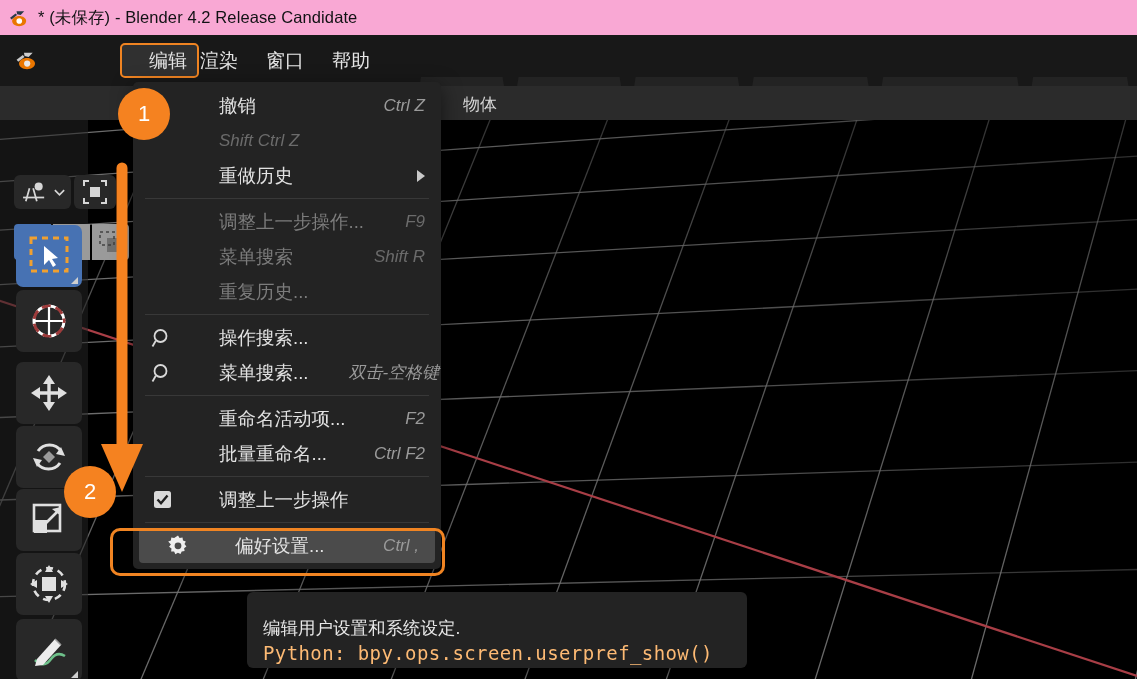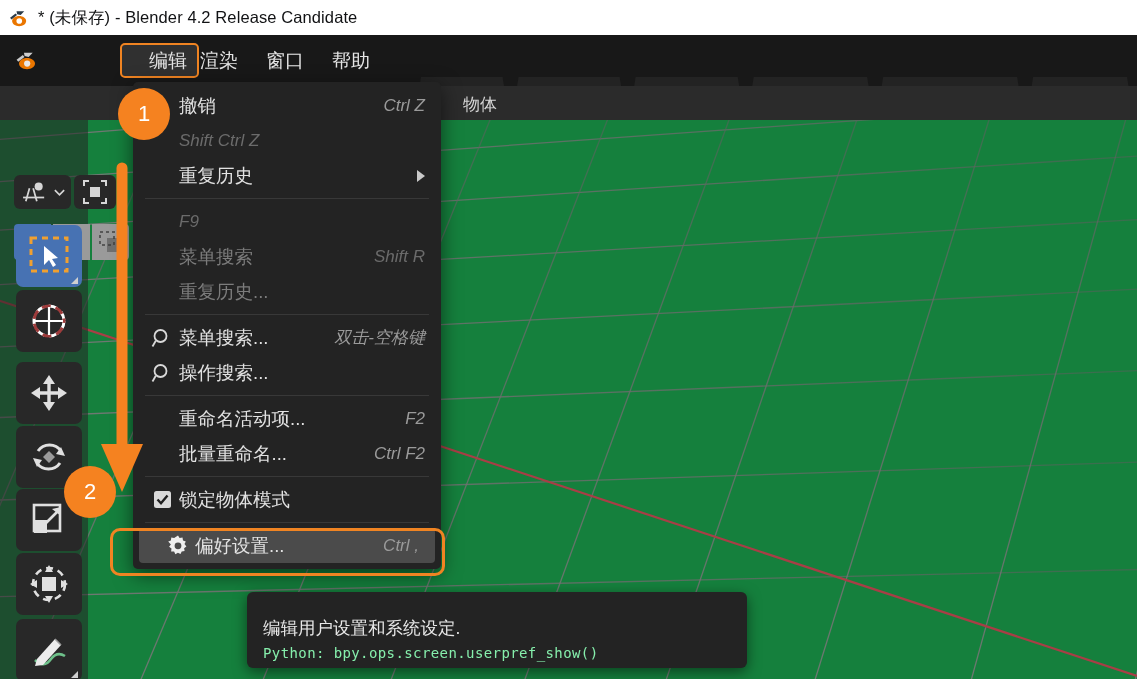--- a/index.html
+++ b/index.html
@@ -7,21 +7,21 @@
     width:1137px; height:679px;
     background:#1d1d1d;
     font-family:"Liberation Sans","DejaVu Sans",sans-serif;
     overflow:hidden;
   }
   #root { position:relative; width:1137px; height:679px; }
 
   
   .titlebar {
     position:absolute; left:0; top:0; width:1137px; height:35px;
-    background:#ffffff; display:flex; align-items:center; gap:8px;
+    background:#f9a8d4; display:flex; align-items:center; gap:8px;
     padding-left:8px;
   }
   .titlebar .tb-text {
     font-size:16.5px; color:#111214; letter-spacing:.1px;
     font-family:"Liberation Sans","DejaVu Sans",sans-serif;
   }
   .blender-logo { width:22px; height:22px; position:relative; flex:0 0 auto; }
 
   
   .topbar {
@@ -44,21 +44,21 @@
   .ws-tab {
     position:relative; height:44px; display:flex; align-items:center;
     padding:0 20px; font-size:18.5px; color:#bdbdbd; background:#232323;
     margin-right:2px;
     clip-path: polygon(7px 0, calc(100% - 7px) 0, 100% 100%, 0 100%);
   }
 
   
   .viewport {
     position:absolute; left:0; top:86px; width:1137px; height:593px;
-    background:#15803d; overflow:hidden;
+    background:#000000; overflow:hidden;
   }
   .vp-grid { position:absolute; inset:0; }
   .vp-header {
     position:absolute; left:0; top:0; width:1137px; height:34px;
     background:#2b2b2b;
   }
   .vp-header-label {
     position:absolute; left:463px; top:7px; font-size:17px; color:#d6d6d6;
   }
 
@@ -90,21 +90,21 @@
   
   .dropdown {
     position:absolute; left:133px; top:82px; width:308px;
     background:#232323; border-radius:5px;
     box-shadow:0 6px 20px rgba(0,0,0,.55);
     padding:6px 0 6px 0;
     z-index:40;
   }
   .mi {
     position:relative; height:35px; display:flex; align-items:center;
-    padding-left:12px; padding-right:16px;
+    padding-left:12px; padding-right:16px;gap:40px;
   }
   .mi .mi-icon { width:34px; flex:0 0 34px; display:flex; align-items:center; justify-content:center; }
   .mi .mi-label { flex:1 1 auto; font-size:18.5px; color:#e2e2e2; white-space:nowrap; }
   .mi .mi-short { font-size:17px; color:#9a9a9a; white-space:nowrap;font-style:italic; }
   .mi.disabled .mi-label { color:#7c7c7c; }
   .mi.disabled .mi-short { color:#6b6b6b; }
   .mi .mi-arrow {
     width:0;height:0;border-top:6px solid transparent;border-bottom:6px solid transparent;
     border-left:8px solid #c9c9c9;
   }
@@ -117,21 +117,21 @@
     border:3.5px solid #f08422; border-radius:10px; z-index:50; pointer-events:none;
   }
 
   
   .tooltip {
     position:absolute; left:247px; top:592px; width:500px; height:76px;
     background:#232323; border-radius:6px; padding:24px 16px;
     box-shadow:0 4px 14px rgba(0,0,0,.5); z-index:45;
   }
   .tt-line1 { font-size:17.5px; color:#e8e8e8; line-height:25px; }
-  .tt-line2 { font-size:14px; color:#86efac; line-height:25px;
+  .tt-line2 { font-size:19px; color:#fdba74; line-height:25px;
               font-family:"DejaVu Sans Mono","Liberation Mono",monospace; letter-spacing:.4px;}
 
   
   .badge {
     position:absolute; border-radius:50%; background:#f58220;
     display:flex; align-items:center; justify-content:center;
     color:#ffffff; font-size:22px; z-index:60;
   }
   #badge1 { left:118px; top:88px; width:52px; height:52px; }
   #badge2 { left:64px; top:466px; width:52px; height:52px; }
@@ -368,28 +368,29 @@
     <span class="mi-short">Ctrl Z</span>
   </div>
 
   <div class="mi disabled">
     <span class="mi-icon"></span>
     <span class="mi-short">Shift Ctrl Z</span>
   </div>
 
   <div class="mi">
     <span class="mi-icon"></span>
-    <span class="mi-label">重复历史</span>
+    <span class="mi-label">重做历史</span>
     <span class="mi-arrow"></span>
   </div>
 
   <div class="mi-sep"></div>
 
   <div class="mi disabled">
     <span class="mi-icon"></span>
+    <span class="mi-label">调整上一步操作...</span>
     <span class="mi-short">F9</span>
   </div>
 
   <div class="mi disabled">
     <span class="mi-icon"></span>
     <span class="mi-label">菜单搜索</span>
     <span class="mi-short">Shift R</span>
   </div>
 
   <div class="mi disabled">
@@ -400,33 +401,33 @@
 
   <div class="mi-sep"></div>
 
   <div class="mi">
     <span class="mi-icon">
       <svg width="22" height="22" viewBox="0 0 22 22">
         <circle cx="9.5" cy="9" r="6" fill="none" stroke="#d9d9d9" stroke-width="1.8"></circle>
         <path d="M4.8 13.8 L1.5 19.5" stroke="#d9d9d9" stroke-width="1.8"></path>
       </svg>
     </span>
-    <span class="mi-label">菜单搜索...</span>
-    <span class="mi-short">双击-空格键</span>
+    <span class="mi-label">操作搜索...</span>
+    <span class="mi-short"></span>
   </div>
 
   <div class="mi">
     <span class="mi-icon">
       <svg width="22" height="22" viewBox="0 0 22 22">
         <circle cx="9.5" cy="9" r="6" fill="none" stroke="#d9d9d9" stroke-width="1.8"></circle>
         <path d="M4.8 13.8 L1.5 19.5" stroke="#d9d9d9" stroke-width="1.8"></path>
       </svg>
     </span>
-    <span class="mi-label">操作搜索...</span>
-    <span class="mi-short"></span>
+    <span class="mi-label">菜单搜索...</span>
+    <span class="mi-short">双击-空格键</span>
   </div>
 
   <div class="mi-sep"></div>
 
   <div class="mi">
     <span class="mi-icon"></span>
     <span class="mi-label">重命名活动项...</span>
     <span class="mi-short">F2</span>
   </div>
 
@@ -438,21 +439,21 @@
 
   <div class="mi-sep"></div>
 
   <div class="mi">
     <span class="mi-icon">
       <svg width="19" height="19" viewBox="0 0 19 19">
         <rect x="1" y="1" width="17" height="17" rx="2.5" fill="#d9d9d9"></rect>
         <path d="M4.5 9.5 L8 13.2 L14.5 5.5" stroke="#1f1f1f" stroke-width="2.4" fill="none"></path>
       </svg>
     </span>
-    <span class="mi-label">锁定物体模式</span>
+    <span class="mi-label">调整上一步操作</span>
   </div>
 
   <div class="mi-sep"></div>
 
   <div class="mi highlight">
     <span class="mi-icon">
       <svg width="24" height="24" viewBox="0 0 24 24">
         <path fill="#efefef" d="M12 1.6l1.6 2.5 2.9-.6.5 2.9 2.8 1-1.3 2.7 1.9 2.3-2.3 1.8.5 2.9-2.9.3-1.2 2.7-2.6-1.4-2.5 1.5-1.3-2.6-3-.2.4-2.9-2.4-1.7 1.8-2.4L2.2 7.5l2.7-1.1.4-2.9 2.9.5z"></path>
         <circle cx="12" cy="11.8" r="3.4" fill="#4b4b4b"></circle>
       </svg>

